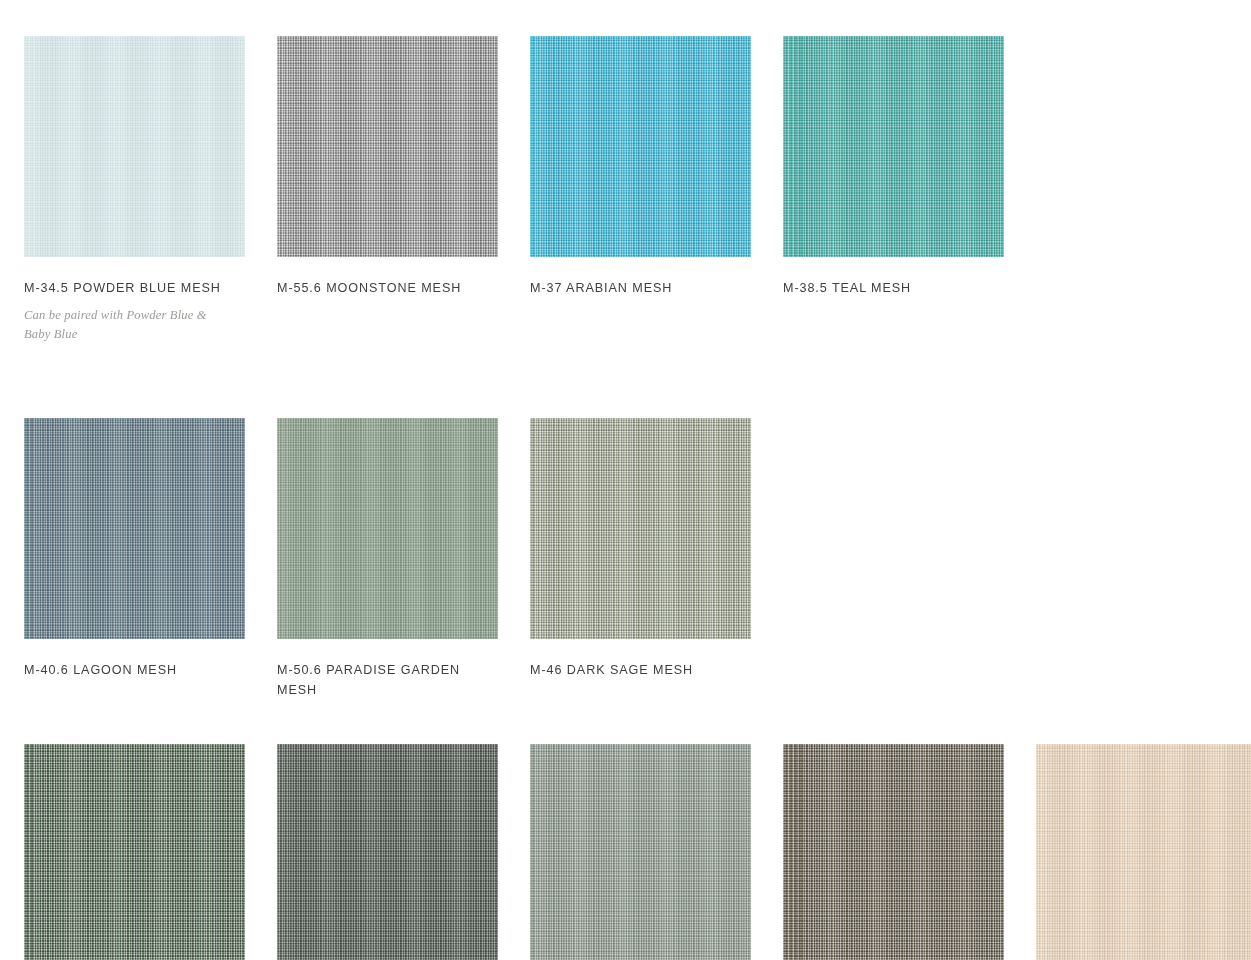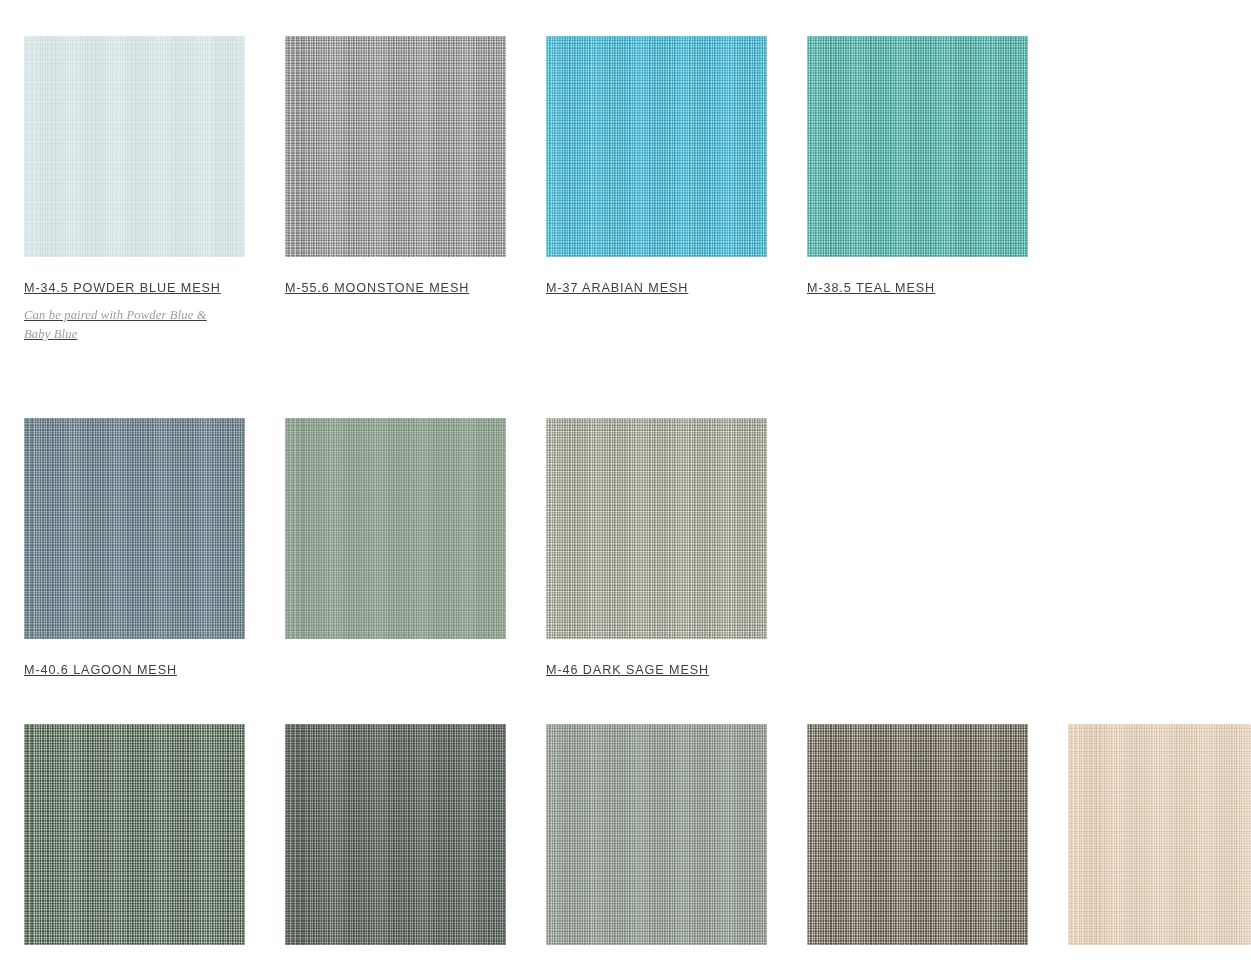--- a/index.html
+++ b/index.html
@@ -131,22 +131,21 @@
     max-width: 205px;
   }
 
   
   .row-spacer-1 { height: 74px; }
   .row-spacer-2 { height: 44px; }
 
   .grid-row {
     display: grid;
     grid-template-columns: repeat(5, 221px);
-    column-gap: 40px;
-    text-decoration: underline;
+    column-gap: 32px;
   }
 </style>
 </head>
 <body>
 
 <div class="sheet">
   <div id="grid-root">
       <div class="grid-row">
         <div class="swatch-cell">
           <div class="chip tex-faint" style="background-color: rgb(223, 238, 240);">
@@ -197,20 +196,21 @@
           </div>
           <div class="chip-label">M-40.6 LAGOON MESH</div>
         </div>
         <div class="swatch-cell">
           <div class="chip tex-soft" style="background-color: rgb(143, 164, 143);">
             <div class="weave-band"></div>
             <div class="weave-v"></div>
             <div class="weave-h"></div>
             <div class="weave-dot"></div>
           </div>
+          <div class="chip-label">M-50.6 PARADISE GARDEN MESH</div>
         </div>
         <div class="swatch-cell">
           <div class="chip tex-strong" style="background-color: rgb(166, 174, 150);">
             <div class="weave-band"></div>
             <div class="weave-v"></div>
             <div class="weave-h"></div>
             <div class="weave-dot"></div>
           </div>
           <div class="chip-label">M-46 DARK SAGE MESH</div>
         </div>

